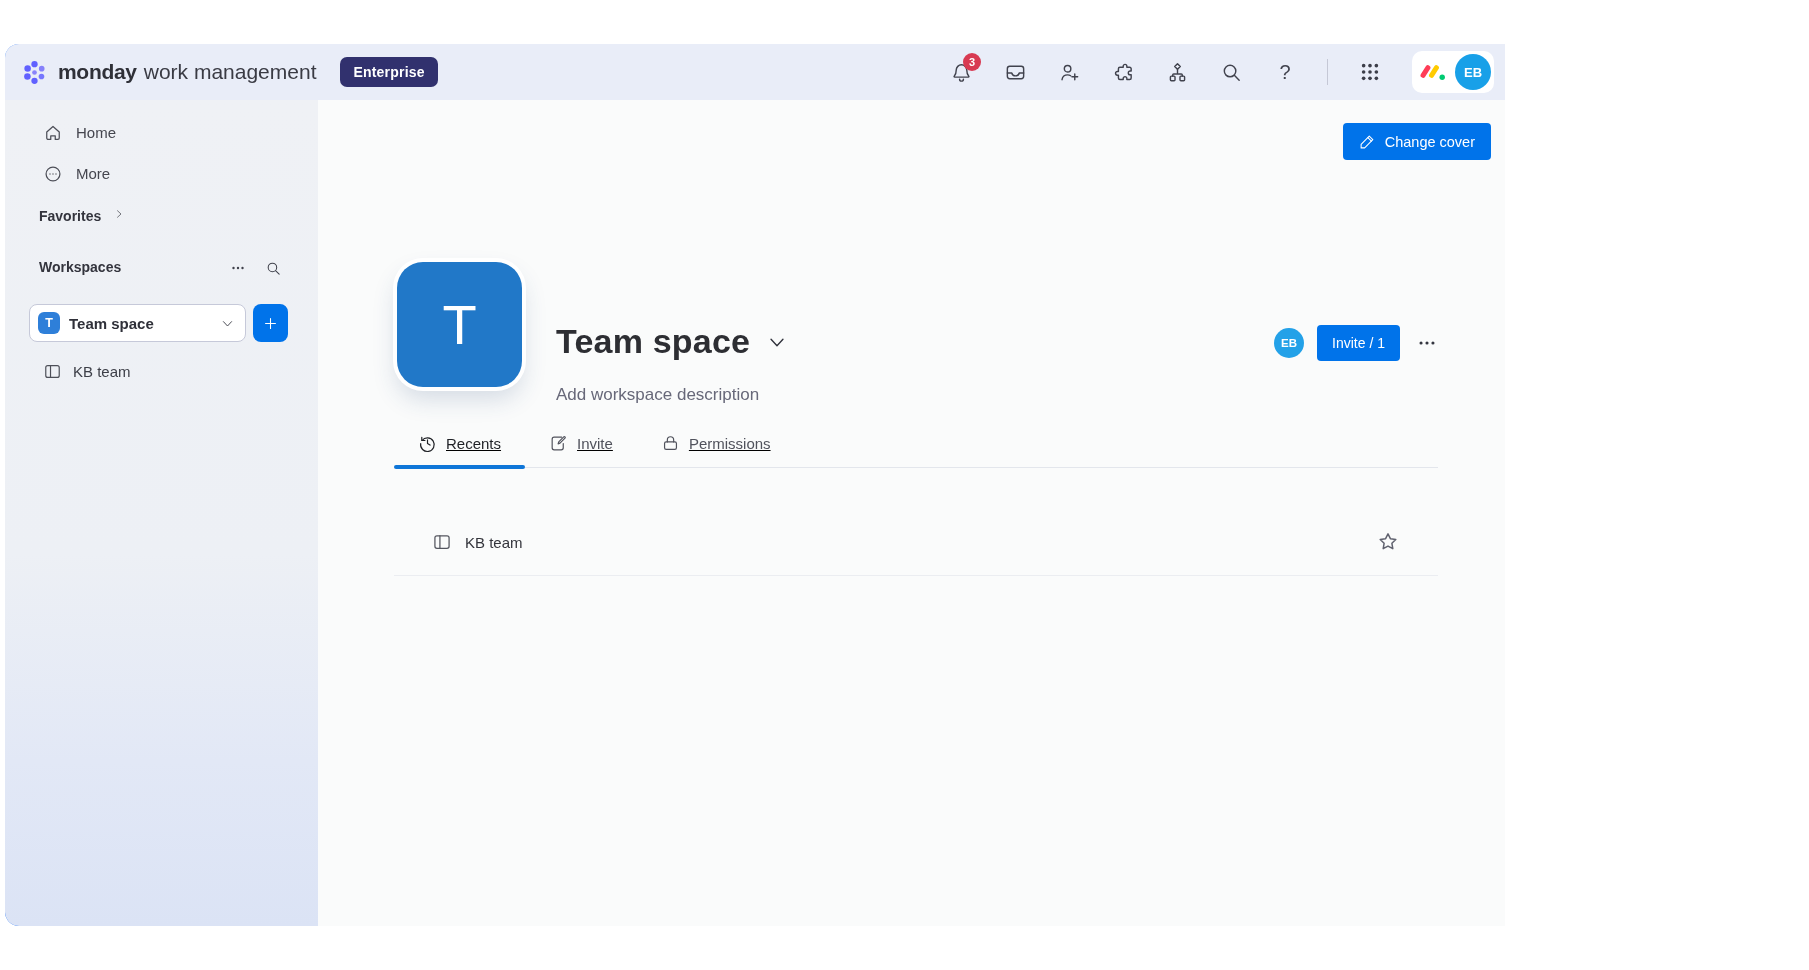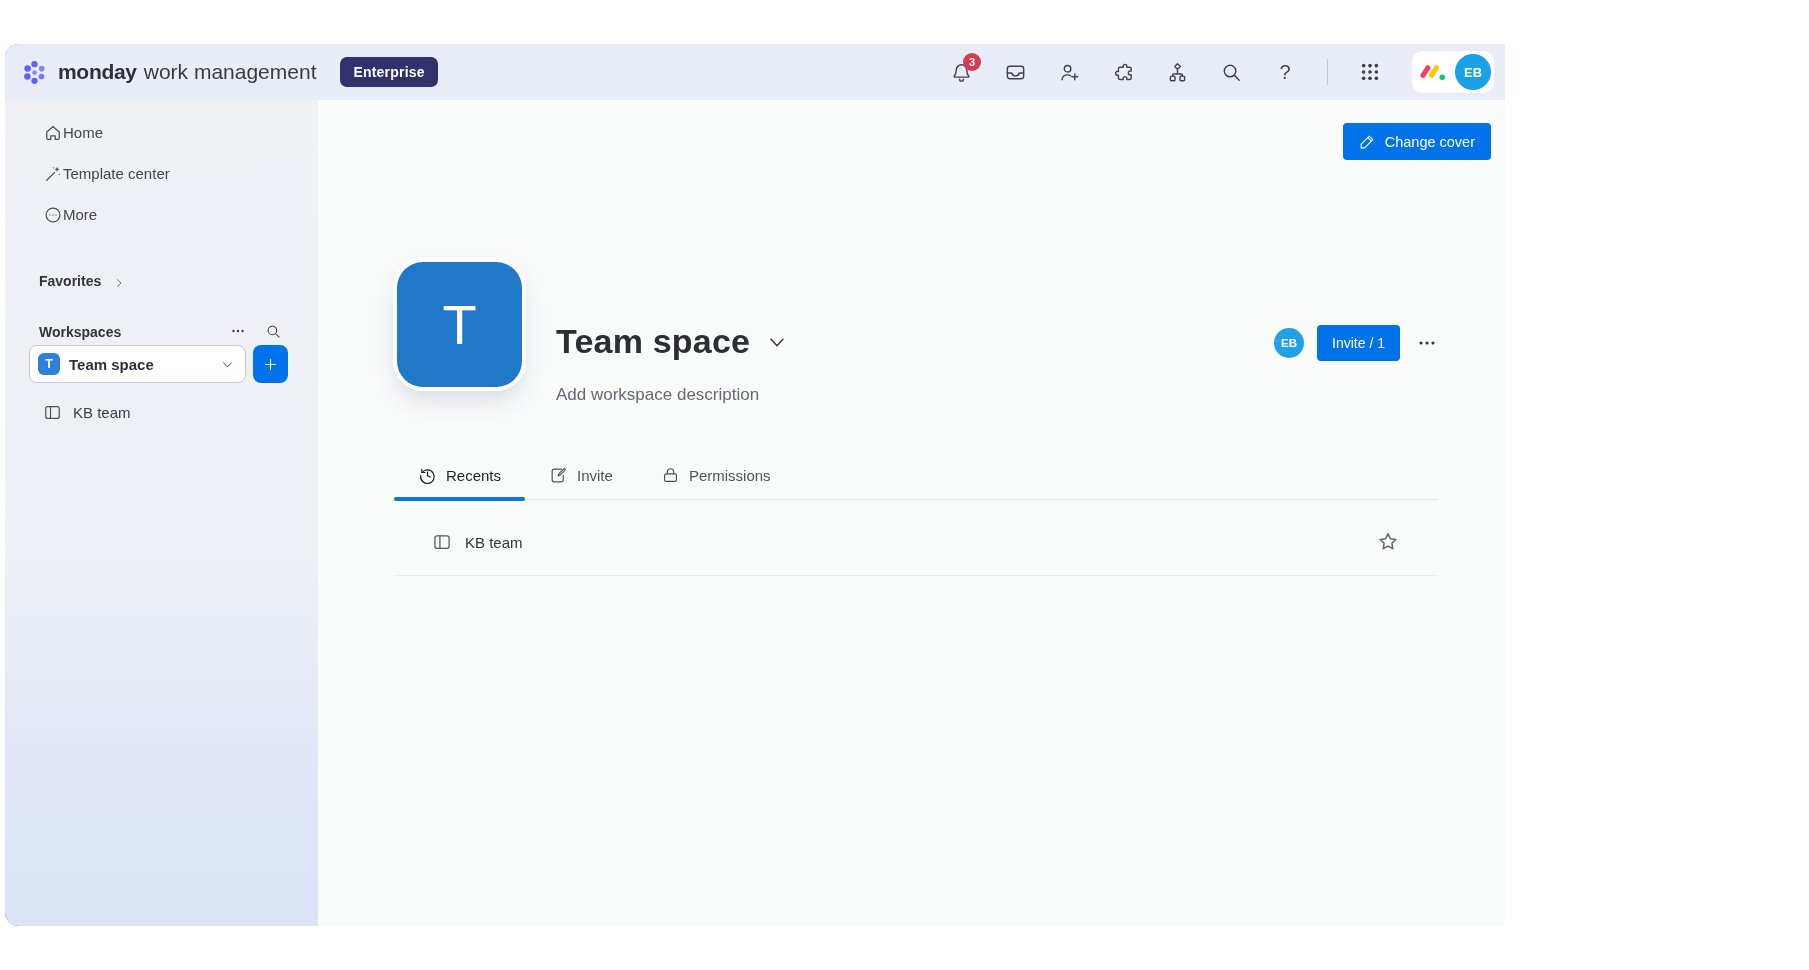--- a/index.html
+++ b/index.html
@@ -28,24 +28,24 @@
   .avatar { border-radius:50%; background:#18a0e8; color:#fff; font-weight:700;
             display:flex; align-items:center; justify-content:center; }
   .avatar-lg { width:36px; height:36px; font-size:13px; }
   .avatar-sm { width:30px; height:30px; font-size:11.5px; background:#23a1e8; }
 
   
   .sidebar { position:absolute; left:0; top:56px; width:313px; height:826px;
              background:linear-gradient(180deg,#eff1f5 0%, #edf0f5 55%, #e2e8f6 80%, #dbe3f5 100%);
              border-bottom-left-radius:14px; }
   .nav-list { padding-top:12px; }
-  .nav-item { height:41px; display:flex; align-items:center; padding-left:38px; 
+  .nav-item { height:41px; display:flex; align-items:center; padding-left:38px; gap:13px;
               color:#4d4f58; cursor:pointer; }
   .nav-item span.lbl { font-size:15px; color:#45464f; }
-  .section-row { display:flex; align-items:flex-end; padding-left:34px; height:40px; }
+  .section-row { display:flex; align-items:flex-start; padding-left:34px; height:40px; }
   .section-row .sec-lbl { font-size:14px; font-weight:700; color:#33343d; }
   .favorites { margin-top:14px; }
   .favorites .chev { margin-left:12px; color:#4d4f58; display:flex; }
   .workspaces-row { margin-top:11px; padding-right:36px; }
   .ws-tools { margin-left:auto; display:flex; align-items:center; gap:18px; color:#3f414b; }
   .selector-row { margin-top:5px; padding:0 30px 0 24px; display:flex; gap:7px; height:38px; }
   .ws-selector { flex:1; background:#fff; border:1px solid #c6c9d9; border-radius:8px;
                  display:flex; align-items:center; padding:0 10px 0 8px; gap:9px; cursor:pointer; }
   .ws-chip { width:22px; height:22px; border-radius:6px; background:#2e7fd9; color:#fff; font-size:12.5px;
              font-weight:700; display:flex; align-items:center; justify-content:center; }
@@ -71,22 +71,22 @@
   .ws-text { margin-left:34px; padding-top:60px; }
   .title-row { display:flex; align-items:center; gap:16px; }
   .title-row h1 { font-size:34px; font-weight:600; color:#2d2e33; letter-spacing:.2px; }
   .title-row .chev { color:#30323c; display:flex; cursor:pointer; }
   .ws-desc { margin-top:24px; font-size:17px; color:#676879; cursor:text; }
   .ws-actions { position:absolute; right:0; top:63px; display:flex; align-items:center; }
   .invite-btn { height:36px; margin-left:13px; padding:0 15px; border:none; border-radius:4px;
                 background:#0073ea; color:#fff; font-size:14px; font-family:inherit; cursor:pointer; }
   .menu-dots { margin-left:16px; color:#33353f; display:flex; cursor:pointer; }
 
-  .tabs { position:absolute; left:76px; right:67px; top:352px; height:48px;
-          border-bottom:1px solid #e3e6ec; display:flex; }
+  .tabs { position:absolute; left:76px; right:67px; top:320px; height:48px;
+          border-bottom:1px solid #e3e6ec; display:flex;text-decoration:underline; }
   .tab { position:relative; display:flex; align-items:center; gap:9px; padding:0 24px;
          font-size:15px; color:#50525c; cursor:pointer; }
   .tab.active { color:#1f2126; }
   .tab.active::after { content:""; position:absolute; left:0; right:0; bottom:-2px; height:4px;
                        background:#0f76d8; border-radius:3px; }
 
   .rows { position:absolute; left:76px; right:67px; top:379px; }
   .board-row { height:97px; border-bottom:1px solid #ebedf1; display:flex; align-items:center;
                padding:30px 38px 0 38px; cursor:pointer; }
   .board-row .lbl { margin-left:13px; font-size:15px; color:#34353c; }
@@ -186,28 +186,20 @@
   <aside class="sidebar">
     <div class="nav-list">
       <div class="nav-item">
         <svg class="ic" width="20" height="20" viewBox="0 0 24 24">
           <path d="M4.5 10.8L12 4.2l7.5 6.6V18a1.7 1.7 0 0 1-1.7 1.7h-3.1v-4.4h-5.4v4.4H6.2A1.7 1.7 0 0 1 4.5 18v-7.2z"></path>
         </svg>
         <span class="lbl">Home</span>
       </div>
       <div class="nav-item">
         <svg class="ic" width="20" height="20" viewBox="0 0 24 24">
-          <path d="M4.5 19.5L14 10"></path>
-          <path d="M16.8 3.2l.9 2.3 2.3.9-2.3.9-.9 2.3-.9-2.3-2.3-.9 2.3-.9.9-2.3z" fill="currentColor" stroke="none"></path>
-          <path d="M19.5 12.5v.01M12.5 4.5v.01"></path>
-        </svg>
-        <span class="lbl">Template center</span>
-      </div>
-      <div class="nav-item">
-        <svg class="ic" width="20" height="20" viewBox="0 0 24 24">
           <circle cx="12" cy="12" r="8.3"></circle>
           <circle cx="8.4" cy="12" r="0.8" fill="currentColor" stroke="none"></circle>
           <circle cx="12" cy="12" r="0.8" fill="currentColor" stroke="none"></circle>
           <circle cx="15.6" cy="12" r="0.8" fill="currentColor" stroke="none"></circle>
         </svg>
         <span class="lbl">More</span>
       </div>
     </div>
 
     <div class="section-row favorites">

